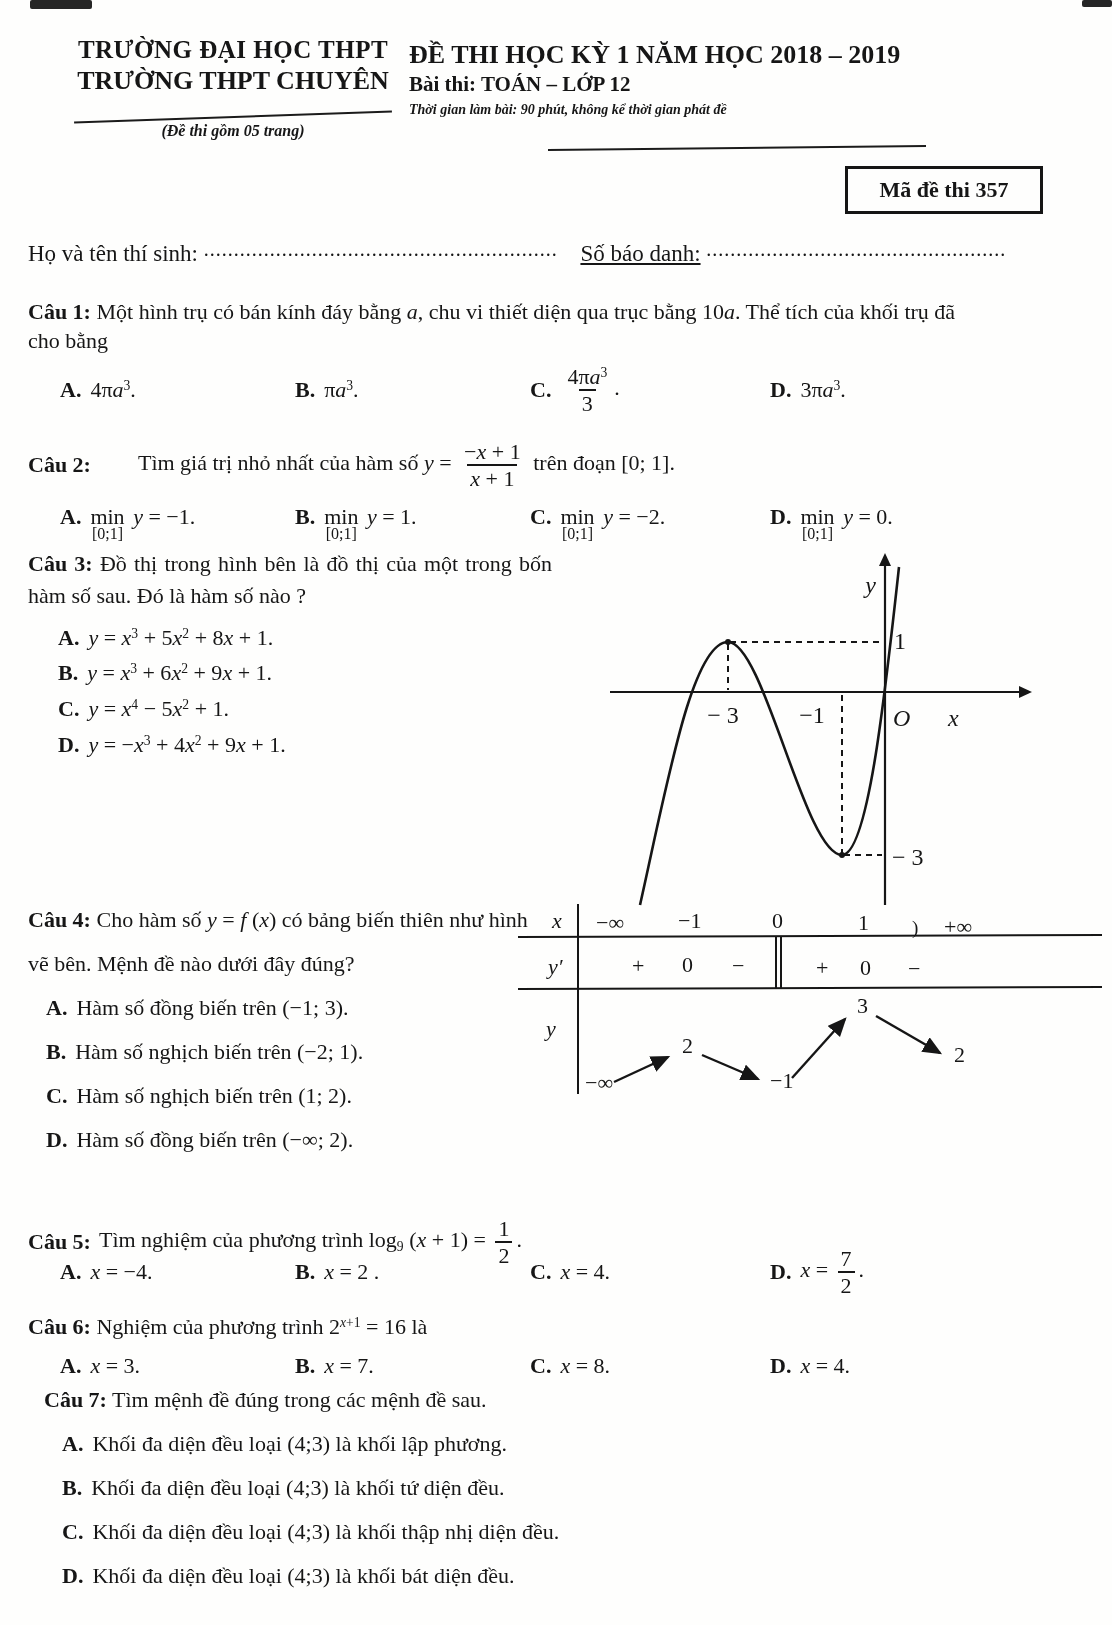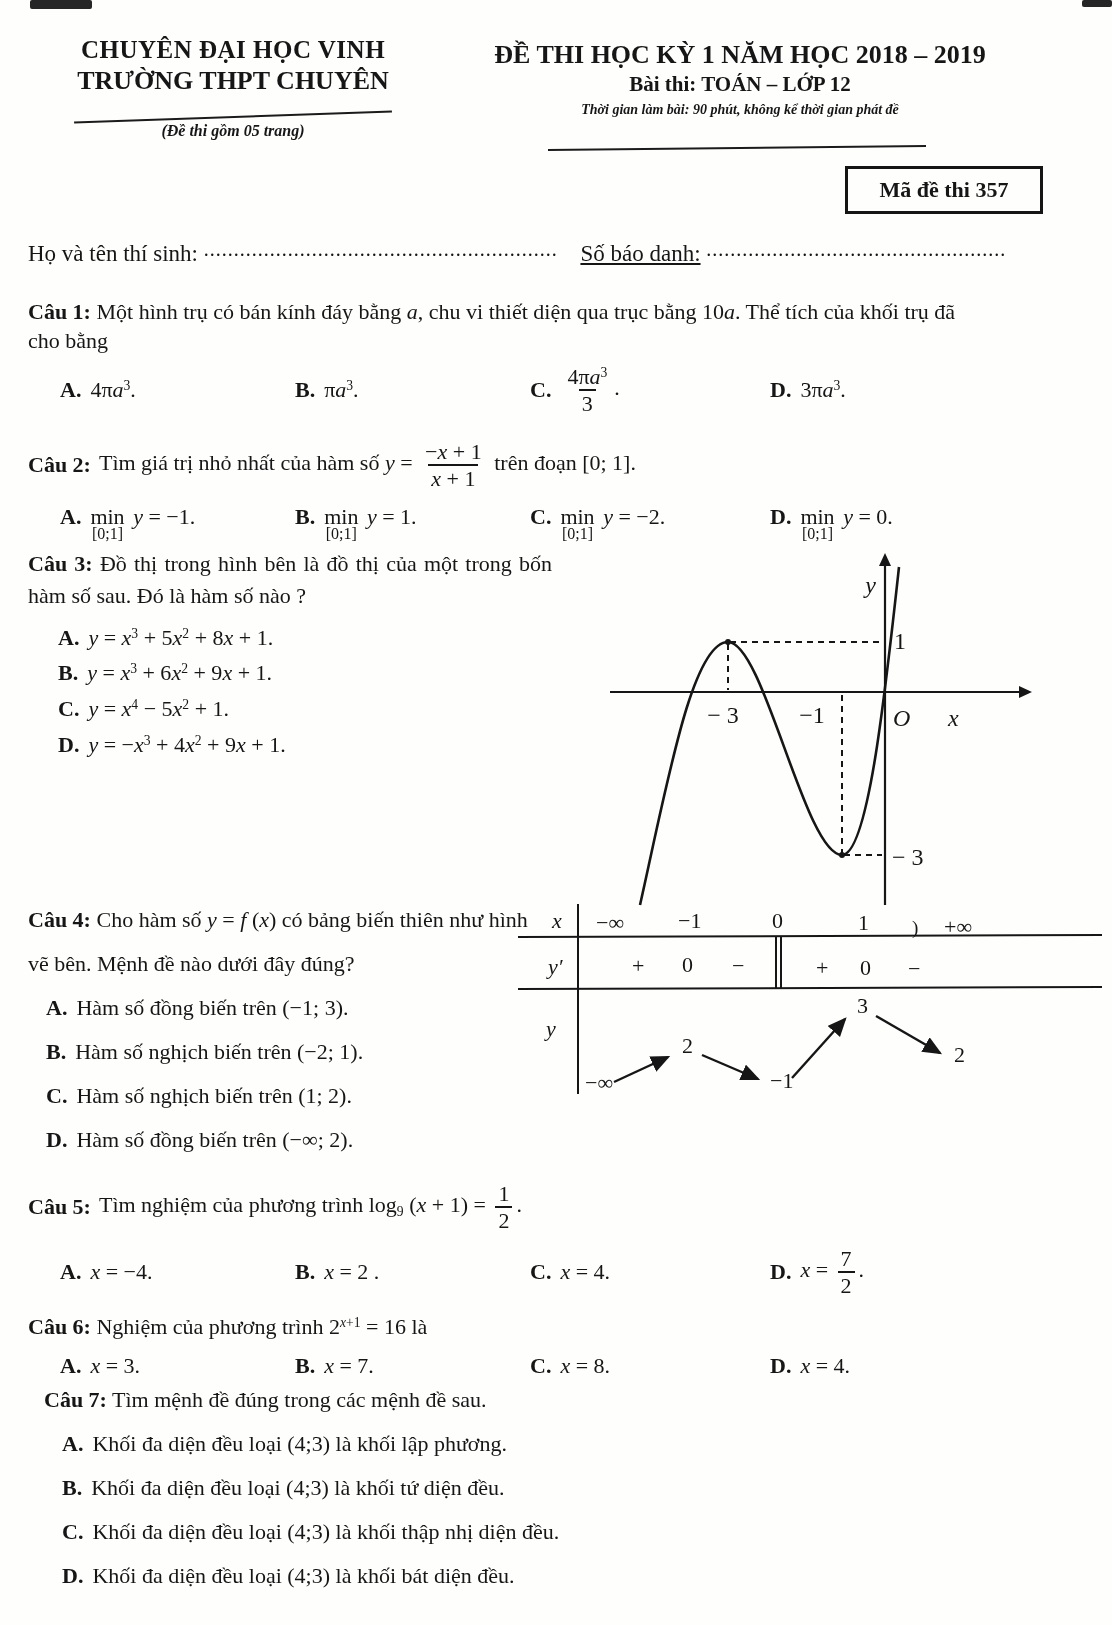--- a/index.html
+++ b/index.html
@@ -5,21 +5,21 @@
   html,body{margin:0;padding:0;background:#ffffff;}
   #page{position:relative;width:1112px;height:1625px;background:#fefefd;overflow:hidden;
         font-family:"Liberation Serif","DejaVu Serif",serif;color:#161616;}
   .abs{position:absolute;}
   
   .hleft{left:58px;top:36px;width:350px;text-align:center;font-weight:bold;}
   .hleft .l1{font-size:25px;letter-spacing:.5px;}
   .hleft .l2{font-size:26px;margin-top:2px;}
   .hleft .l3{font-size:16px;font-style:italic;margin-top:26px;}
   .uline{border-top:2.5px solid #1b1b1b;}
-  .hright{left:430px;top:40px;width:620px;text-align:center;}
+  .hright{left:409px;top:40px;width:620px;text-align:left;}
   .hright .r1{font-size:26px;font-weight:bold;}
   .hright .r2{font-size:21px;font-weight:bold;margin-top:2px;}
   .hright .r3{font-size:14px;font-weight:bold;font-style:italic;margin-top:5px;}
   .codebox{left:845px;top:166px;width:192px;height:42px;border:3px solid #151515;
            display:flex;align-items:center;justify-content:center;font-size:22px;font-weight:bold;}
   
   .student{left:28px;top:238px;width:1062px;font-size:23px;white-space:nowrap;}
   .dots{display:inline-block;overflow:hidden;white-space:nowrap;vertical-align:baseline;letter-spacing:1px;font-size:20px;}
   
   .qtext{font-size:22px;line-height:1.3;}
@@ -48,21 +48,21 @@
 </style>
 </head>
 <body>
 
 <div id="page">
 
   <div class="abs smudge" style="left:30px;top:0;width:62px;height:9px;"></div>
   <div class="abs smudge" style="left:1082px;top:0;width:30px;height:7px;"></div>
 
   <div class="abs hleft">
-    <div class="l1">CHUYÊN ĐẠI HỌC VINH</div>
+    <div class="l1">TRƯỜNG ĐẠI HỌC THPT</div>
     <div class="l2">TRƯỜNG THPT CHUYÊN</div>
     <div class="l3">(Đề thi gồm 05 trang)</div>
   </div>
   <div class="abs uline" style="left:74px;top:116px;width:318px;transform:rotate(-2deg);"></div>
 
   <div class="abs hright">
     <div class="r1">ĐỀ THI HỌC KỲ 1 NĂM HỌC 2018 – 2019</div>
     <div class="r2">Bài thi: TOÁN – LỚP 12</div>
     <div class="r3">Thời gian làm bài: 90 phút, không kể thời gian phát đề</div>
   </div>
@@ -99,21 +99,21 @@
             <span class="fnum">4π<i>a</i><sup>3</sup></span>
             <span class="fden">3</span>
           </span>.</span>
       </div>
     <div class="opt">
         <span class="letter">D.</span>
         <span>3π<i>a</i><sup>3</sup>.</span>
       </div>
   </div>
 
-  <div class="abs mathline" style="left:28px;top:436px;height:58px;">
+  <div class="abs mathline" style="left:28px;top:436px;height:58px;gap:39px;">
     <span class="qlabel">Câu 2:</span>
     <span>Tìm giá trị nhỏ nhất của hàm số  <i>y</i> = <span class="frac">
           <span class="fnum">−<i>x</i> + 1</span>
           <span class="fden"><i>x</i> + 1</span>
         </span>  trên đoạn [0; 1].</span>
   </div>
   <div class="abs optrow" style="top:496px;height:42px;">
     <div class="opt">
         <span class="letter">A.</span>
         <span><span class="limop"><span>min</span><span class="limsub">[0;1]</span></span> <i>y</i> = −1.</span>
@@ -231,21 +231,21 @@
       <text x="396" y="74">−</text>
       <text x="34" y="134" font-style="italic">y</text>
       <text x="73" y="188">−∞</text>
       <text x="170" y="151">2</text>
       <text x="258" y="186">−1</text>
       <text x="345" y="111">3</text>
       <text x="442" y="160">2</text>
     </g>
   </svg>
 
-  <div class="abs mathline" style="left:28px;top:1176px;height:62px;">
+  <div class="abs mathline" style="left:28px;top:1211px;height:62px;">
     <span class="qlabel">Câu 5:</span>
     <span>Tìm nghiệm của phương trình  log<sub>9</sub> (<i>x</i> + 1) = <span class="frac">
           <span class="fnum">1</span>
           <span class="fden">2</span>
         </span>.</span>
   </div>
   <div class="abs optrow" style="top:1242px;height:60px;">
     <div class="opt">
         <span class="letter">A.</span>
         <span><i>x</i> = −4.</span>

